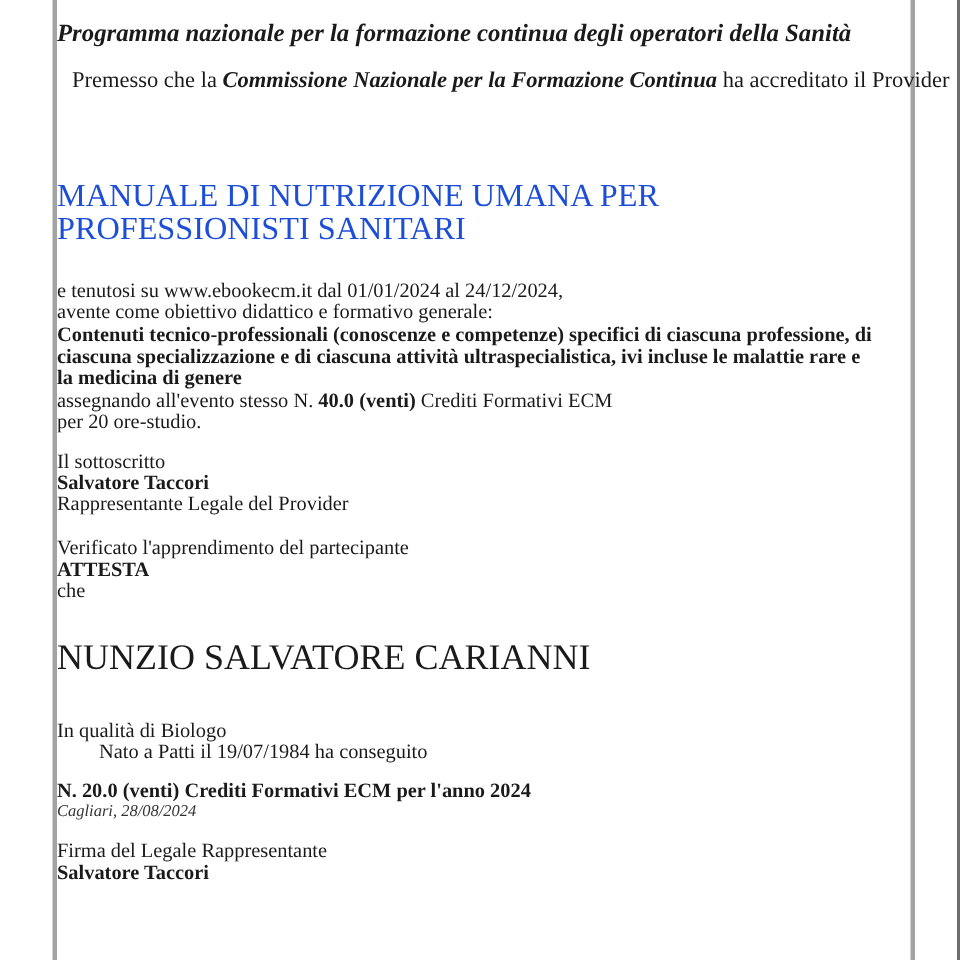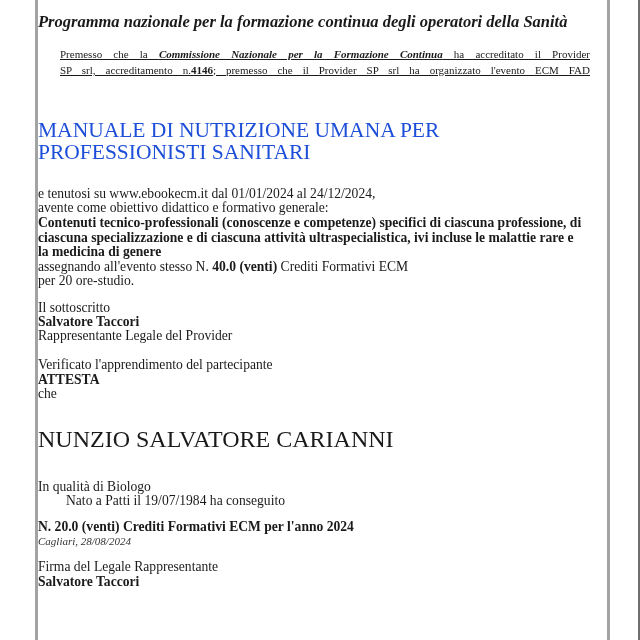--- a/index.html
+++ b/index.html
@@ -5,41 +5,40 @@
   html, body { margin: 0; padding: 0; }
   body {
     width: 640px; height: 640px; background: #ffffff; position: relative; overflow: hidden;
     font-family: "Liberation Serif", "DejaVu Serif", serif; color: #1a1a1a;
   }
   .border-left { position: absolute; left: 35px; top: 0; width: 3px; height: 640px; background: #a3a3a3; }
   .border-right { position: absolute; left: 607px; top: 0; width: 3px; height: 640px; background: #a3a3a3; }
   .edge-right { position: absolute; left: 638px; top: 0; width: 2px; height: 640px; background: #6e6e6e; }
   .line { position: absolute; left: 38px; width: 632px; text-align: left; white-space: nowrap; }
   .header { top: 12px; font-size: 16.5px; font-weight: bold; font-style: italic; }
-  .para { position: absolute; left: 60px; width: 530px; font-size: 11px; line-height: 15.7px; top: 47px; text-align: justify; text-decoration: underline; }
+  .para { position: absolute; left: 48px; width: 530px; font-size: 15px; line-height: 15.7px; top: 47px; text-align: justify; }
   .para .l { display: block; white-space: nowrap; text-align-last: justify; }
   .para .l.last { text-align-last: left; }
   .title { font-size: 21.5px; color: #1d4ed8; line-height: 22px; }
   .body13 { font-size: 13.6px; line-height: 14.6px; }
   .name { font-size: 24px; }
   .small-it { font-size: 11px; font-style: italic; color: #333; }
   b { font-weight: bold; }
 </style>
 </head>
 <body>
 
 <div class="border-left"></div>
 <div class="border-right"></div>
 <div class="edge-right"></div>
 
 <div class="line header">Programma nazionale per la formazione continua degli operatori della Sanità</div>
 
 <div class="para">
   <span class="l"><span>Premesso che la </span><b><i>Commissione Nazionale per la Formazione Continua</i></b><span> ha accreditato il Provider</span></span>
-  <span class="l"><span>SP srl, accreditamento n.</span><b>4146</b><span>; premesso che il Provider SP srl ha organizzato l'evento ECM FAD</span></span>
 </div>
 
 <div class="line title" style="top:119px;">MANUALE DI NUTRIZIONE UMANA PER</div>
 <div class="line title" style="top:141px;">PROFESSIONISTI SANITARI</div>
 
 <div class="line body13" style="top:187px;">e tenutosi su www.ebookecm.it dal 01/01/2024 al 24/12/2024,</div>
 <div class="line body13" style="top:201px;">avente come obiettivo didattico e formativo generale:</div>
 <div class="line body13" style="top:216px; font-weight:bold;">Contenuti tecnico-professionali (conoscenze e competenze) specifici di ciascuna professione, di</div>
 <div class="line body13" style="top:231px; font-weight:bold;">ciascuna specializzazione e di ciascuna attività ultraspecialistica, ivi incluse le malattie rare e</div>
 <div class="line body13" style="top:245px; font-weight:bold;">la medicina di genere</div>

